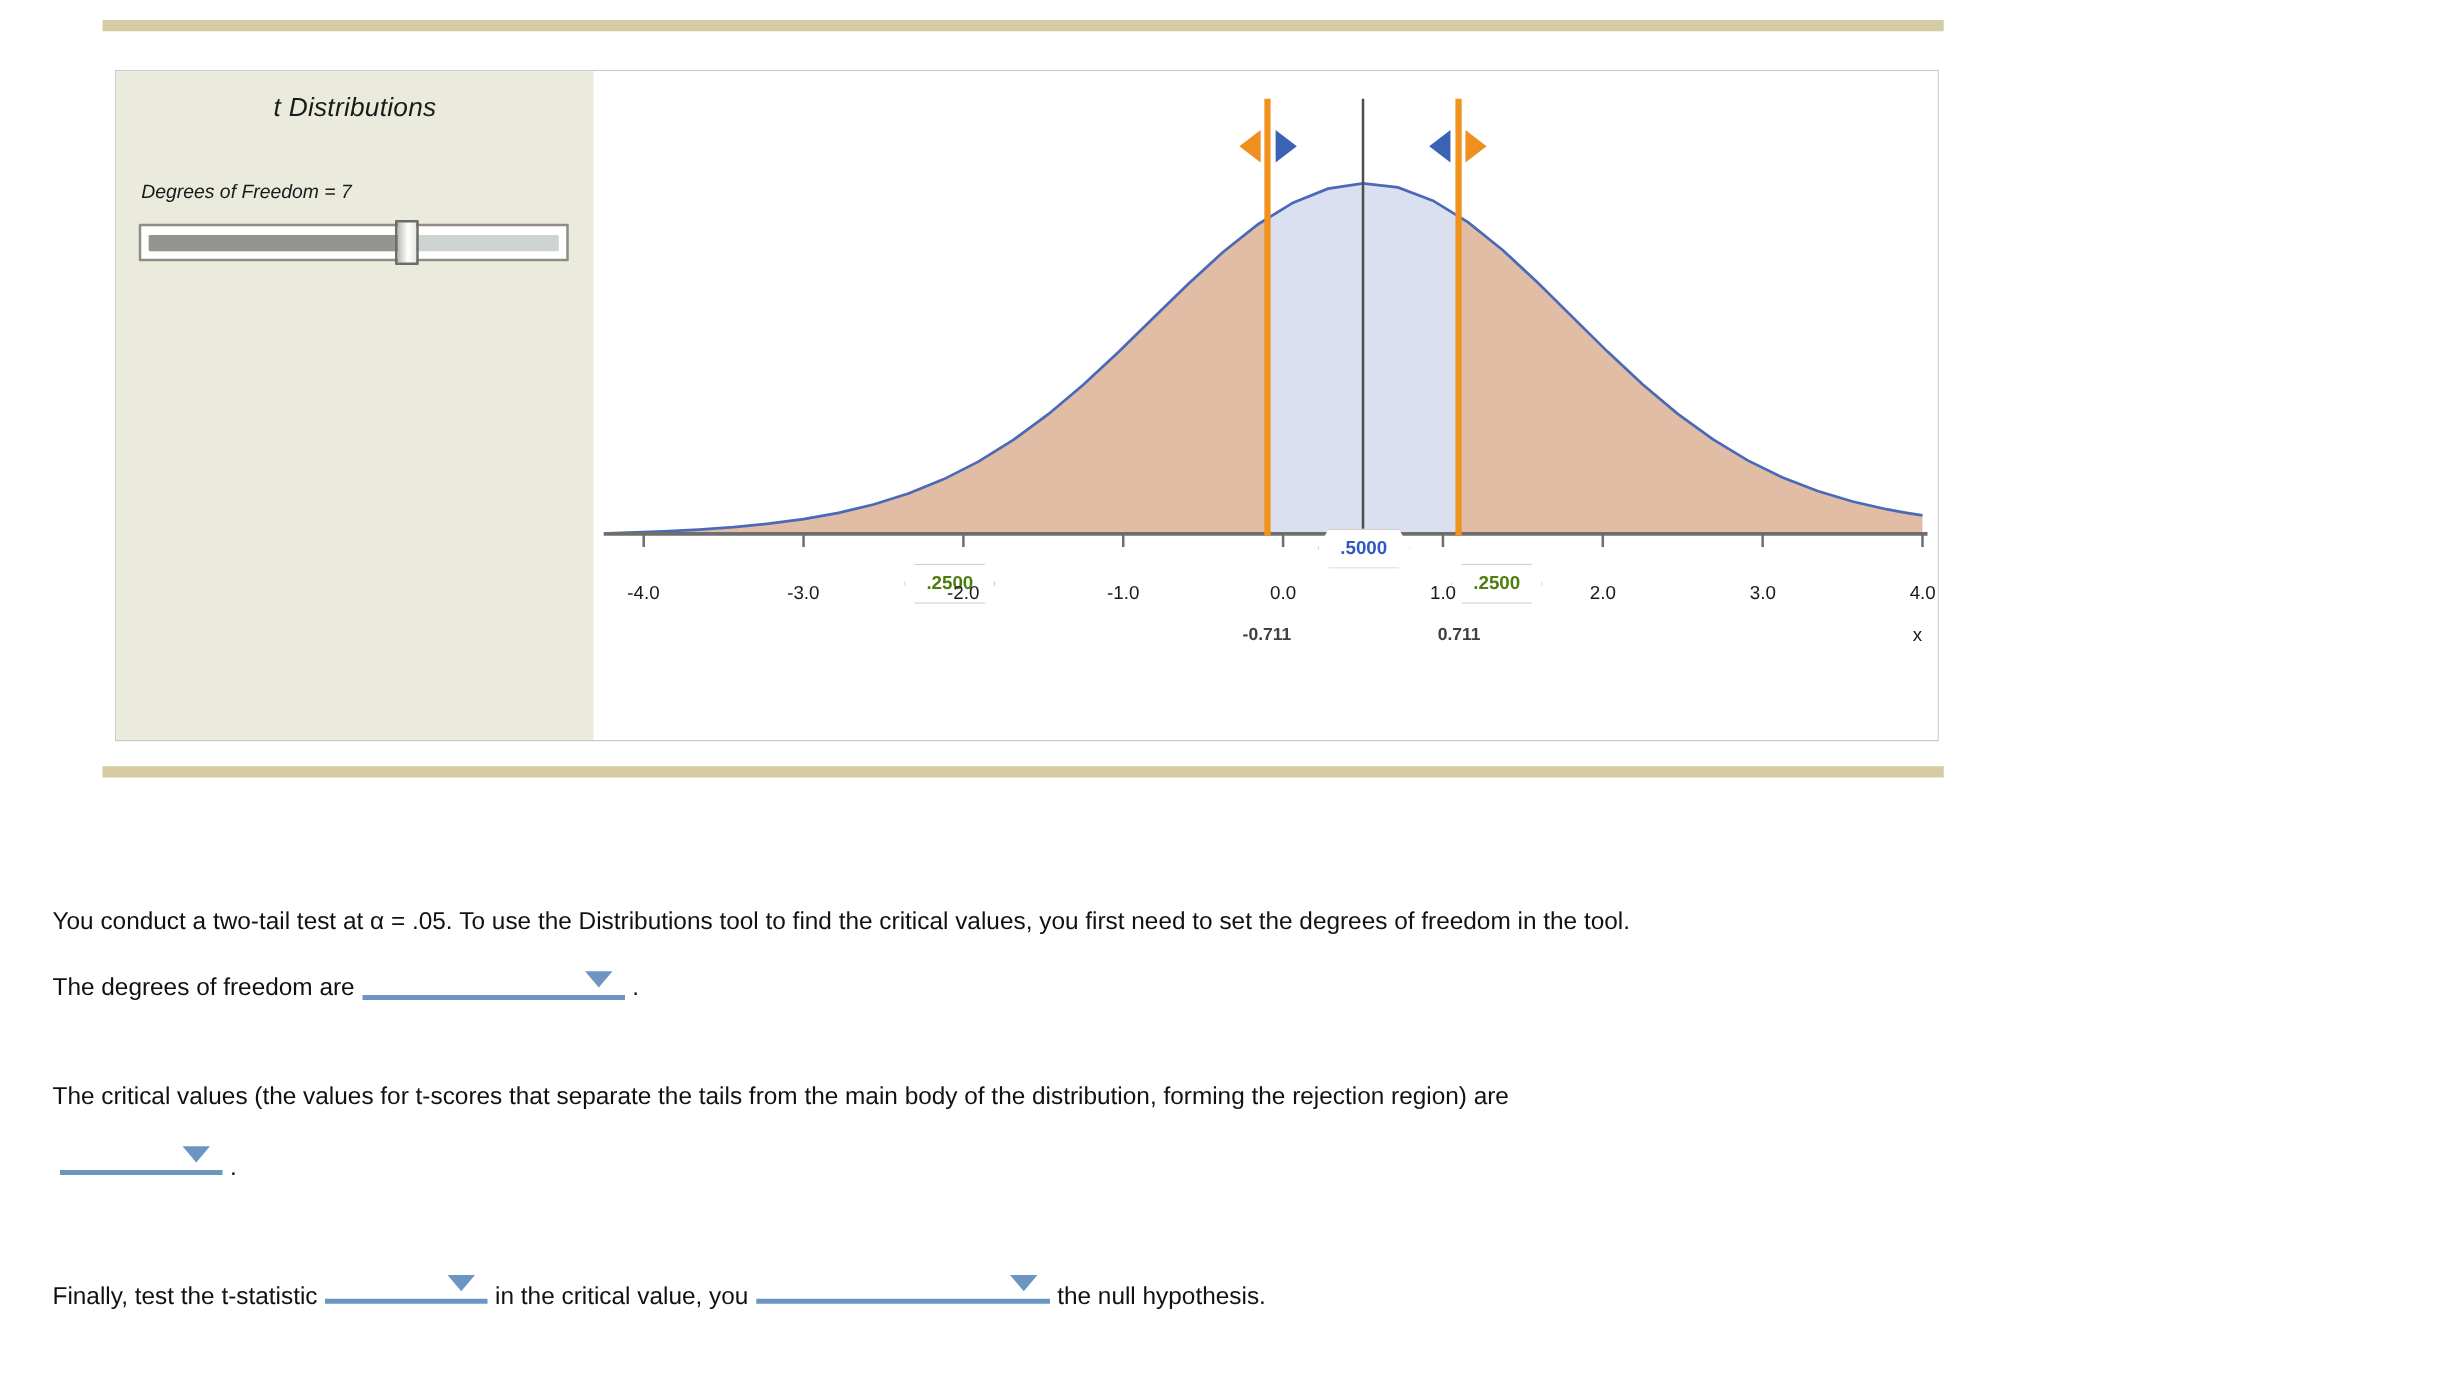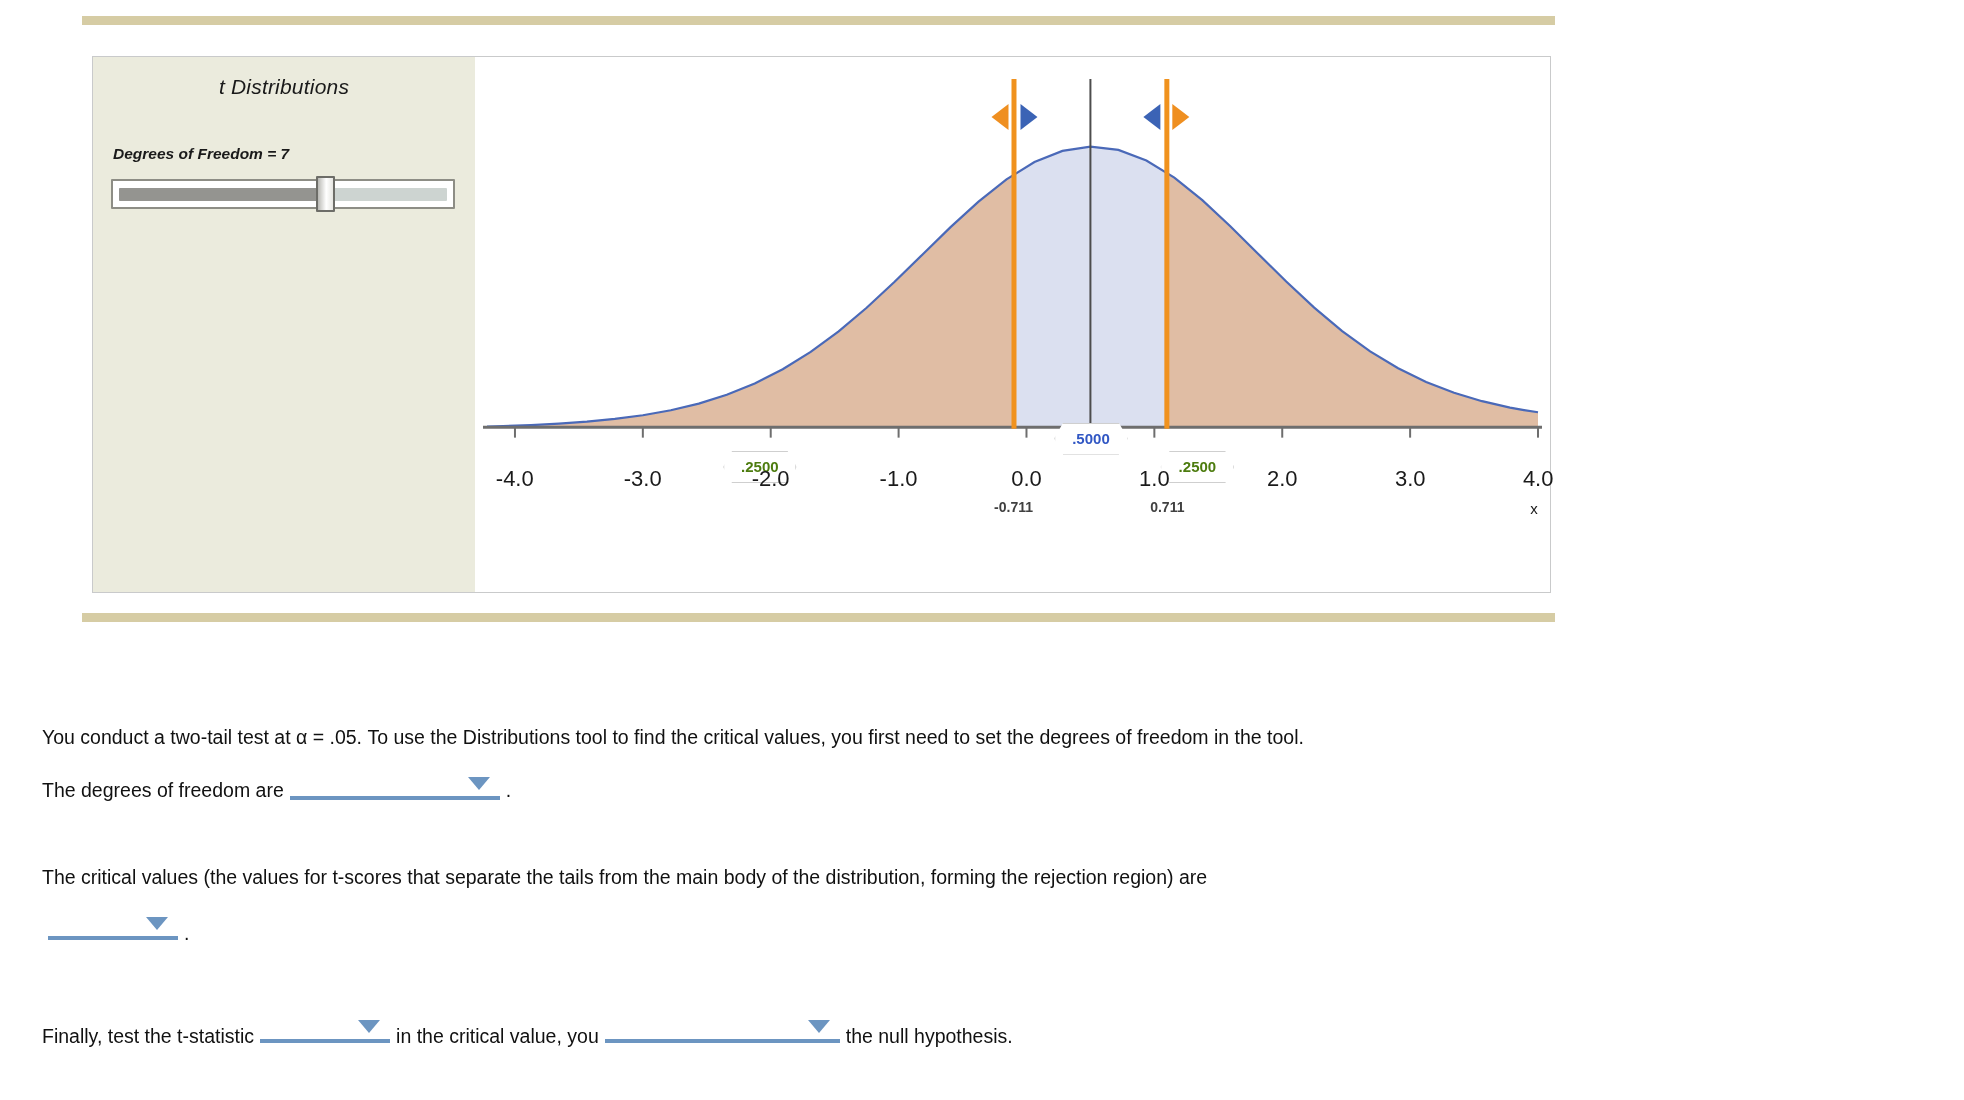--- a/index.html
+++ b/index.html
@@ -62,21 +62,21 @@
     font-size: 21px;
     color: #1a1a1a;
     letter-spacing: .2px;
   }
   #dof-label {
     position: absolute;
     top: 88px;
     left: 20px;
     font-style: italic;
     font-size: 15.5px;
-    font-weight: 700;
+    font-weight: 400;
     color: #1a1a1a;
   }
 
   
   #dof-slider {
     position: absolute;
     top: 122px;
     left: 18px;
     width: 344px;
     height: 30px;
@@ -151,21 +151,21 @@
     font-size: 14px;
     font-weight: bold;
     color: #404040;
     white-space: nowrap;
   }
 
   
   .tick-label {
     position: absolute;
     transform: translateX(-50%);
-    font-size: 22px;
+    font-size: 15px;
     color: #1a1a1a;
     white-space: nowrap;
   }
   #axis-name {
     position: absolute;
     font-size: 15px;
     color: #1a1a1a;
   }
 
   

